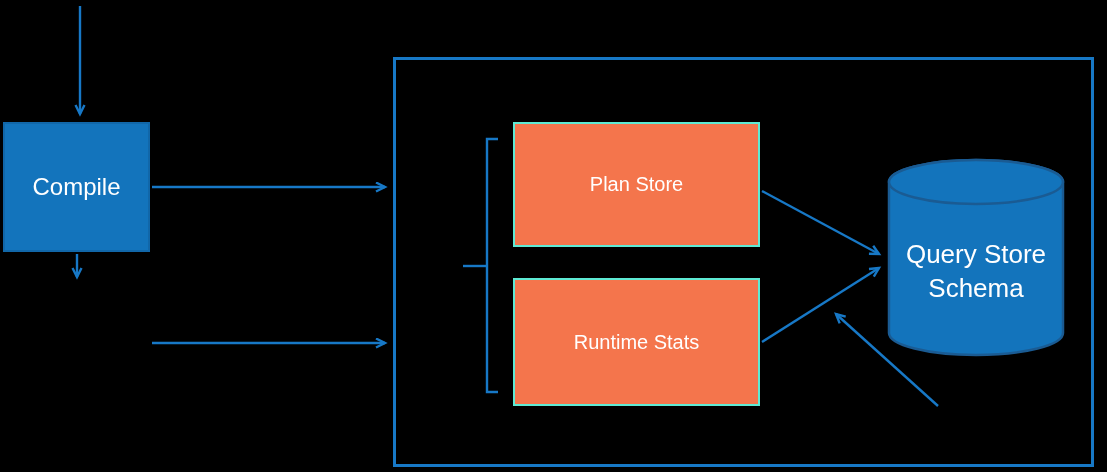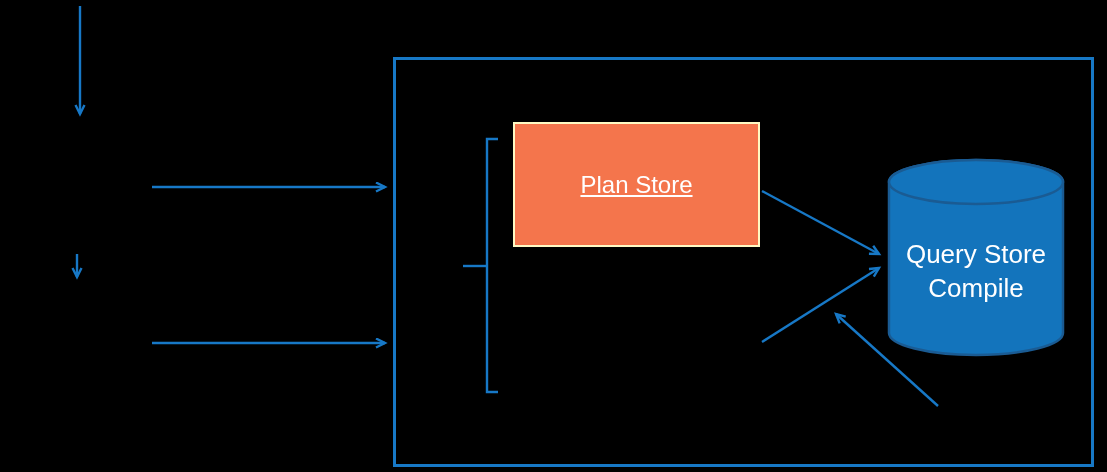--- a/index.html
+++ b/index.html
@@ -24,23 +24,22 @@
   }
 
   .blue-box {
     background: #1374BC;
     border: 2px solid #1167A9;
     font-size: 24px;
   }
 
   .orange-box {
     background: #F4754C;
-    border: 2px solid #fef9c3;
-    font-size: 24px;
-    text-decoration: underline;
+    border: 2px solid #5eead4;
+    font-size: 20px;
   }
 
   .container-rect {
     position: absolute;
     left: 393px;
     top: 57px;
     width: 701px;
     height: 410px;
     border: 3px solid #1778C6;
     background: transparent;
@@ -70,26 +69,32 @@
     line-height: 34px;
   }
 </style>
 </head>
 <body>
 
 <div class="canvas">
 
   <div class="container-rect"></div>
 
+  <div class="node blue-box" id="compile-node">
+    <span>Compile</span>
+  </div>
 
 
   <div class="node orange-box" id="plan-store-node">
     <span>Plan Store</span>
   </div>
 
+  <div class="node orange-box" id="runtime-stats-node">
+    <span>Runtime Stats</span>
+  </div>
 
   <svg class="overlay" width="1107" height="472" viewBox="0 0 1107 472" xmlns="http://www.w3.org/2000/svg">
     <defs>
       <marker id="arrowhead" markerUnits="userSpaceOnUse" markerWidth="18" markerHeight="18" refX="10" refY="5.5" orient="auto">
         <path d="M1,1 L10,5.5 L1,10" fill="none" stroke="#1778C6" stroke-width="2.4"></path>
       </marker>
     </defs>
 
     <line x1="80" y1="6" x2="80" y2="114" stroke="#1778C6" stroke-width="2.4" marker-end="url(#arrowhead)"></line>
     <line x1="77" y1="254" x2="77" y2="277" stroke="#1778C6" stroke-width="2.4" marker-end="url(#arrowhead)"></line>
@@ -101,15 +106,15 @@
 
     <path d="M498,139 L487,139 L487,392 L498,392" fill="none" stroke="#1778C6" stroke-width="2.4"></path>
     <path d="M487,266 L463,266" fill="none" stroke="#1778C6" stroke-width="2.4"></path>
 
     <g>
       <path d="M889,182 A87,22 0 0 1 1063,182 L1063,333 A87,22 0 0 1 889,333 Z" fill="#1374BC" stroke="#1A5B93" stroke-width="2.5"></path>
       <ellipse cx="976" cy="182" rx="87" ry="22" fill="#1374BC" stroke="#1A5B93" stroke-width="2.5"></ellipse>
     </g>
   </svg>
 
-  <div class="cyl-label">Query Store Compile</div>
+  <div class="cyl-label">Query Store Schema</div>
 
 </div>
 
 </body></html>

